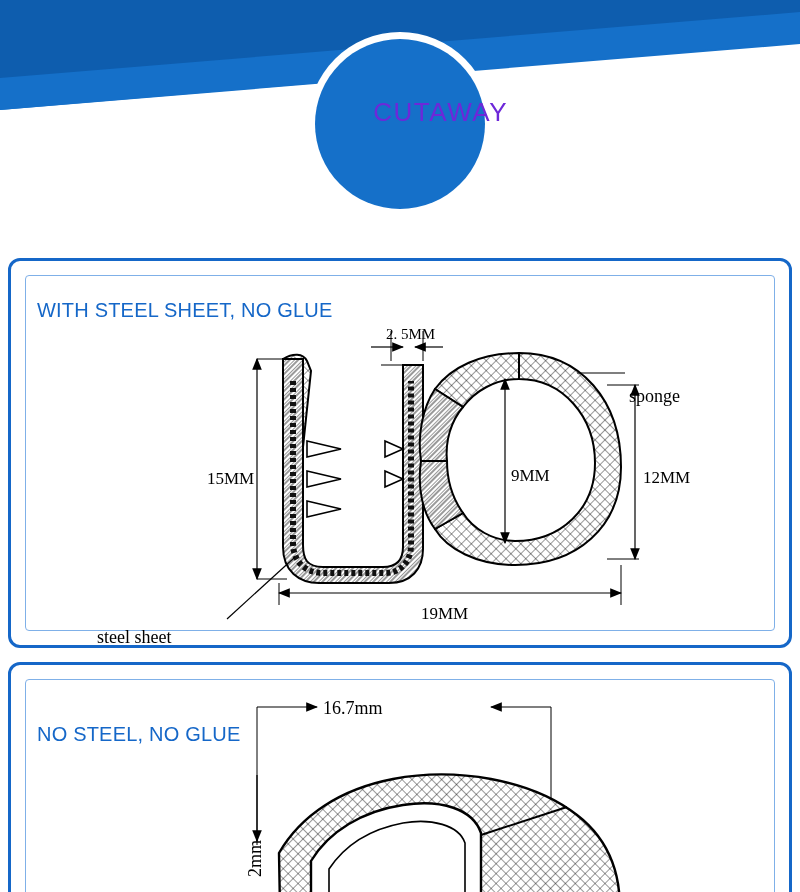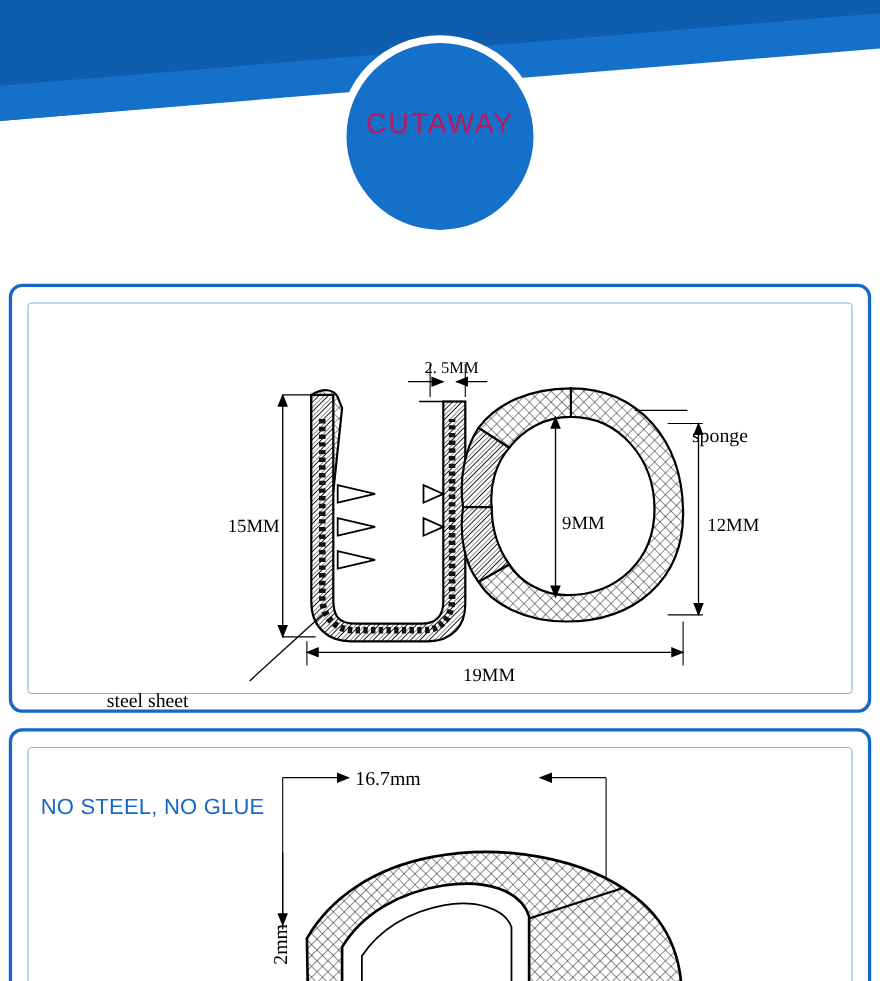--- a/index.html
+++ b/index.html
@@ -24,22 +24,22 @@
     height: 238px;
     overflow: hidden;
   }
   .banner-svg { display: block; }
 
   .banner-circle-text {
     position: absolute;
     left: 292px;
     top: 95px;
     width: 216px;
-    text-align: center;
-    color: #be185d;
+    text-align: right;
+    color: #6d28d9;
     pointer-events: none;
   }
   .banner-title {
     font-size: 26px;
     letter-spacing: 1.5px;
     font-weight: 400;
     line-height: 34px;
   }
   .banner-sub {
     font-size: 13px;
@@ -126,20 +126,21 @@
 
     <polygon points="800,42 800,12 470,60" fill="#1570c9" opacity="0"></polygon>
   </svg>
   <div class="banner-circle-text">
     <div class="banner-title">CUTAWAY</div>
   </div>
 </div>
 
 <div class="panel" id="panel-1">
   <div class="panel-inner"></div>
+  <div class="panel-heading">WITH STEEL SHEET, NO GLUE</div>
 
   <svg class="diagram" width="784" height="390" viewBox="0 0 784 390">
     <defs>
       <pattern id="hatch1" width="6" height="6" patternUnits="userSpaceOnUse" patternTransform="rotate(45)">
         <rect width="6" height="6" fill="#ffffff"></rect>
         <line x1="0" y1="0" x2="0" y2="6" stroke="#000" stroke-width="0.8"></line>
         <line x1="3" y1="0" x2="3" y2="6" stroke="#000" stroke-width="0.8"></line>
       </pattern>
       <pattern id="cross1" width="7" height="7" patternUnits="userSpaceOnUse" patternTransform="rotate(45)">
         <rect width="7" height="7" fill="#ffffff"></rect>

